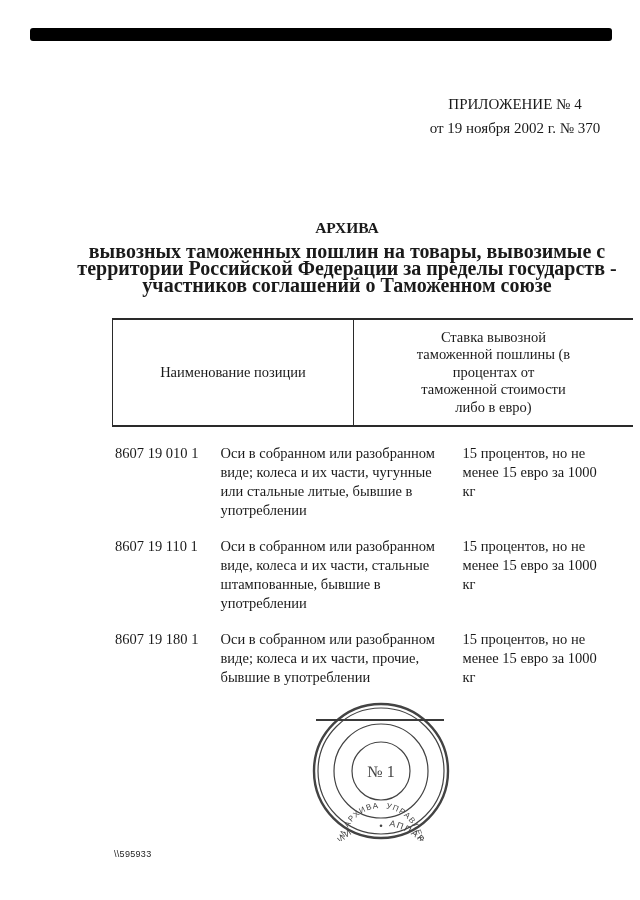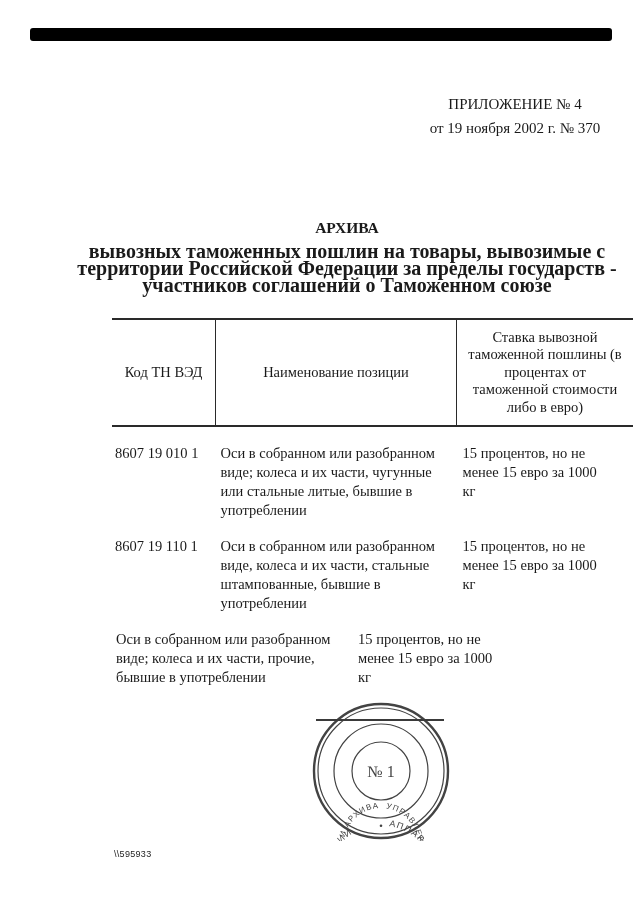--- a/index.html
+++ b/index.html
@@ -67,21 +67,20 @@
   <div class="header-block">
     <div>ПРИЛОЖЕНИЕ № 4</div>
     <div>от 19 ноября 2002 г. № 370</div>
   </div>
 
   <div class="title-heading">АРХИВА</div>
   <div class="title-subtitle">вывозных таможенных пошлин на товары, вывозимые с территории Российской Федерации за пределы государств - участников соглашений о Таможенном союзе</div>
 
   <div class="duty-table">
     <div class="thead">
-      <div class="th c1">Код ТН ВЭД</div>
       <div class="th c2">Наименование позиции</div>
       <div class="th c3">
         <span class="th3in">Ставка вывозной таможенной пошлины (в процентах от таможенной стоимости либо в евро)</span>
       </div>
     </div>
     <div class="tbody">
       <div class="tr">
         <div class="td c1">8607 19 010 1</div>
         <div class="td c2">
           <span class="wrap-name">Оси в собранном или разобранном виде; колеса и их части, чугунные или стальные литые, бывшие в употреблении</span>
@@ -93,20 +92,21 @@
       <div class="tr">
         <div class="td c1">8607 19 110 1</div>
         <div class="td c2">
           <span class="wrap-name">Оси в собранном или разобранном виде, колеса и их части, стальные штампованные, бывшие в употреблении</span>
         </div>
         <div class="td c3">
           <span class="wrap-rate">15 процентов, но не менее 15 евро за 1000 кг</span>
         </div>
       </div>
       <div class="tr">
+        <div class="td c1">8607 19 180 1</div>
         <div class="td c2">
           <span class="wrap-name">Оси в собранном или разобранном виде; колеса и их части, прочие, бывшие в употреблении</span>
         </div>
         <div class="td c3">
           <span class="wrap-rate">15 процентов, но не менее 15 евро за 1000 кг</span>
         </div>
       </div>
     </div>
   </div>
 

